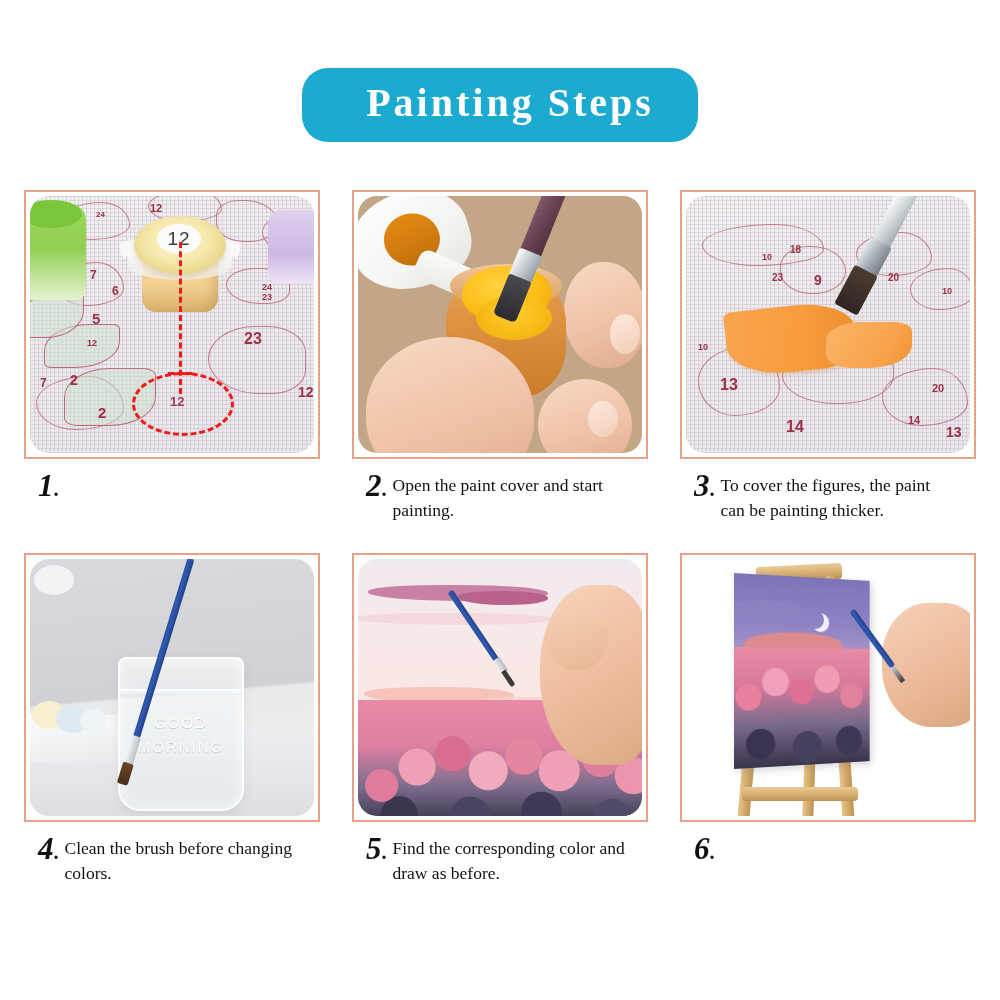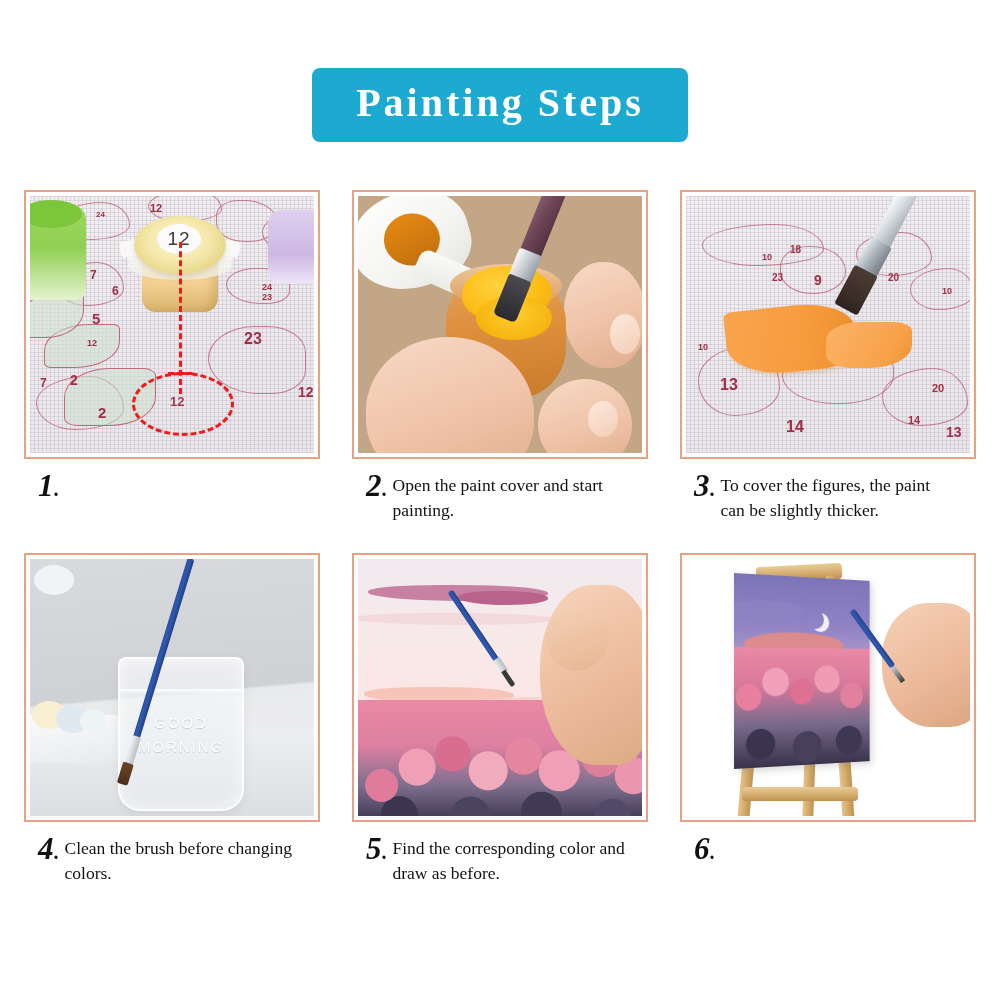--- a/index.html
+++ b/index.html
@@ -18,22 +18,22 @@
   
   .title-wrap {
     position: absolute;
     left: 0; right: 0;
     top: 68px;
     display: flex;
     justify-content: center;
   }
   .title-banner {
     background: #1caad0;
-    border-radius: 8px;
-    padding: 12px 44px 16px 44px;
+    border-radius: 26px;
+    padding: 12px 44px 16px 64px;
     min-width: 370px;
     box-sizing: border-box;
   }
   .title-banner .title-text {
     color: #ffffff;
     font-family: "Liberation Serif", "DejaVu Serif", serif;
     font-weight: bold;
     font-size: 40px;
     letter-spacing: 3px;
     line-height: 46px;
@@ -60,20 +60,21 @@
     box-sizing: border-box;
     border: 2px solid #e5a286;
     background: #ffffff;
     padding: 4px;
   }
   .photo {
     width: 100%;
     height: 100%;
     position: relative;
     overflow: hidden;
+    border-radius: 19px;
   }
 
   
   .caption {
     display: flex;
     align-items: flex-start;
     margin-top: 14px;
     padding-left: 14px;
   }
   .step-num {
@@ -659,21 +660,21 @@
 
         <div class="brush3">
           <div class="handle"></div>
           <div class="ferrule"></div>
           <div class="bristle"></div>
         </div>
       </div>
     </div>
     <div class="caption">
       <span class="step-num"><span>3</span><span class="dot">.</span></span>
-      <span class="caption-text">To cover the figures, the paint can be slightly thicker.</span>
+      <span class="caption-text">To cover the figures, the paint can be painting thicker.</span>
     </div>
   </div>
 
   <div class="step">
     <div class="photo-frame">
       <div class="photo">
         <div class="grey-bg"></div>
         <div class="table-top"></div>
 
         <div class="egg" style="left:4px;top:6px;width:40px;height:30px;background:#f2f3f4;"></div>

